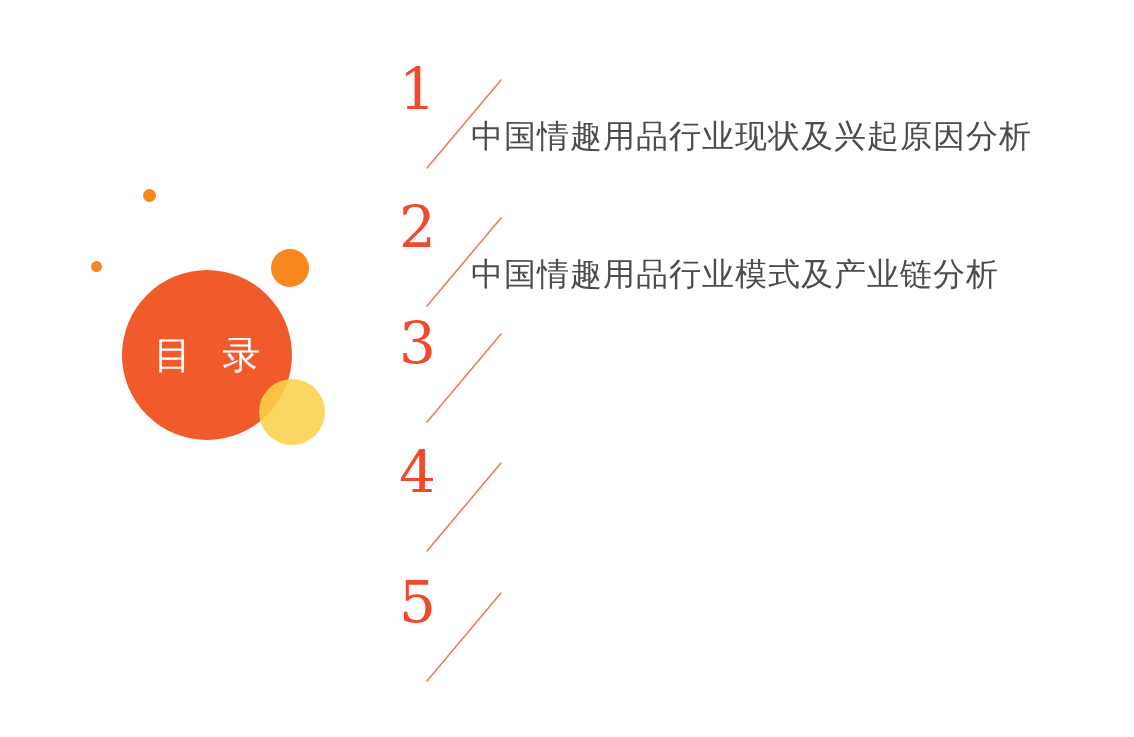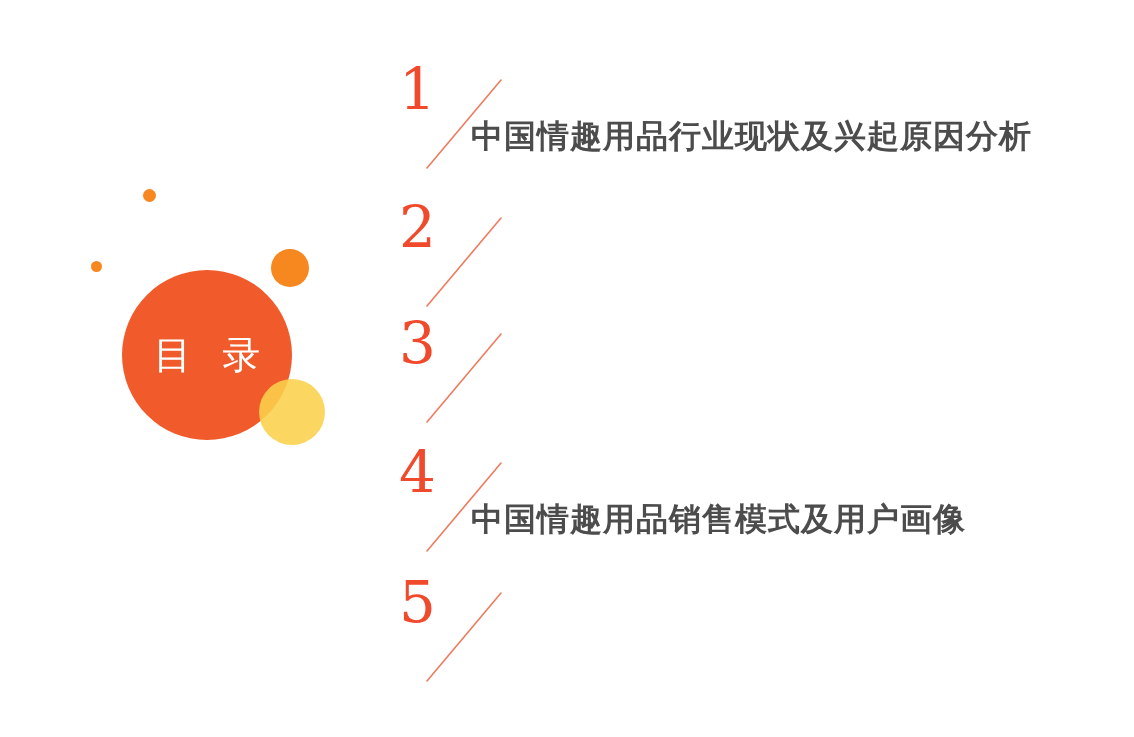--- a/index.html
+++ b/index.html
@@ -117,21 +117,21 @@
     height: 96px;
     pointer-events: none;
   }
   .toc-label {
     position: absolute;
     left: 86px;
     top: 56px;
     font-size: 32px;
     line-height: 40px;
     color: #4C4C4C;
-    font-weight: 700;
+    font-weight: 400;
     letter-spacing: 1px;
     white-space: nowrap;
   }
 </style>
 </head>
 <body>
 
 <div id="slide">
 
   <div class="deco-layer">
@@ -151,35 +151,35 @@
         <line x1="4" y1="92" x2="78" y2="4" stroke="#EE7B5E" stroke-width="1.6" stroke-linecap="round"></line>
       </svg>
       <div class="toc-label">中国情趣用品行业现状及兴起原因分析</div>
     </div>
 
     <div class="toc-item" style="top:198px;">
       <div class="toc-number">2</div>
       <svg class="toc-slash" viewBox="0 0 82 96">
         <line x1="4" y1="92" x2="78" y2="4" stroke="#EE7B5E" stroke-width="1.6" stroke-linecap="round"></line>
       </svg>
+      <div class="toc-label">中国情趣用品行业模式及产业链分析</div>
     </div>
 
     <div class="toc-item" style="top:314px;">
       <div class="toc-number">3</div>
       <svg class="toc-slash" viewBox="0 0 82 96">
         <line x1="4" y1="92" x2="78" y2="4" stroke="#EE7B5E" stroke-width="1.6" stroke-linecap="round"></line>
       </svg>
     </div>
 
     <div class="toc-item" style="top:443px;">
       <div class="toc-number">4</div>
       <svg class="toc-slash" viewBox="0 0 82 96">
         <line x1="4" y1="92" x2="78" y2="4" stroke="#EE7B5E" stroke-width="1.6" stroke-linecap="round"></line>
       </svg>
-      <div class="toc-label">中国情趣用品销售模式及用户画像</div>
     </div>
 
     <div class="toc-item" style="top:573px;">
       <div class="toc-number">5</div>
       <svg class="toc-slash" viewBox="0 0 82 96">
         <line x1="4" y1="92" x2="78" y2="4" stroke="#EE7B5E" stroke-width="1.6" stroke-linecap="round"></line>
       </svg>
     </div>
 
   </div>

